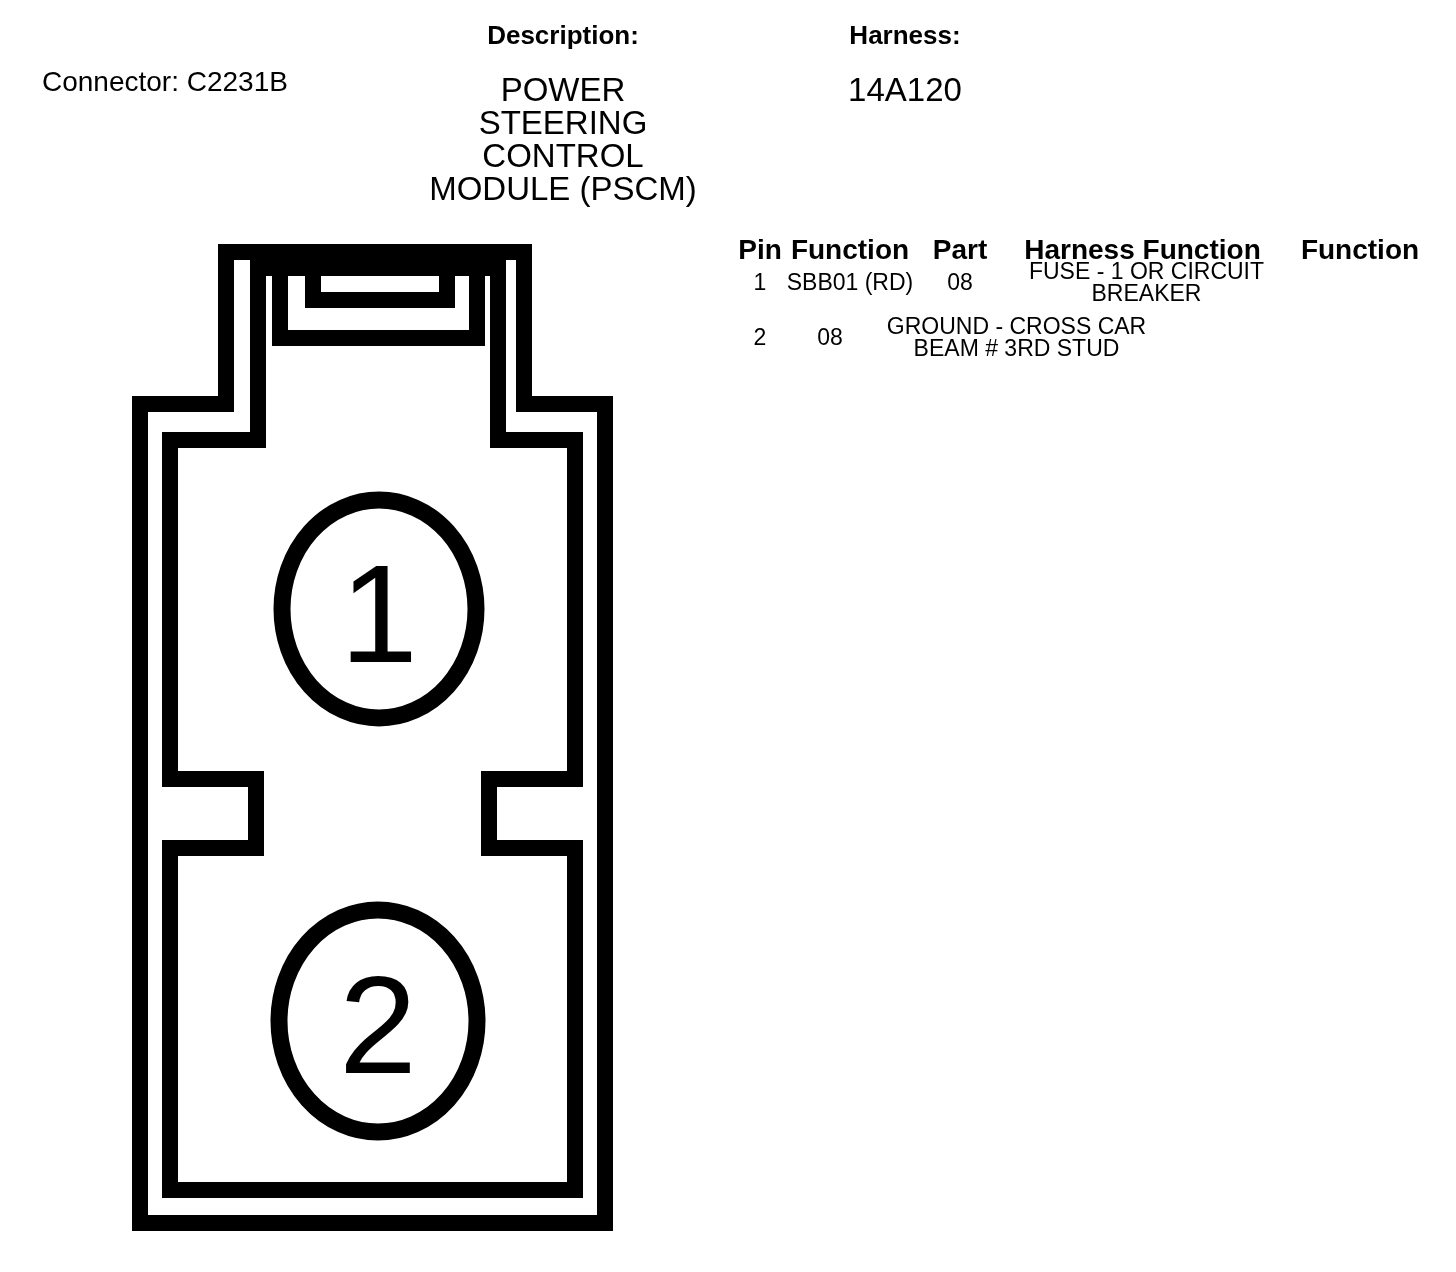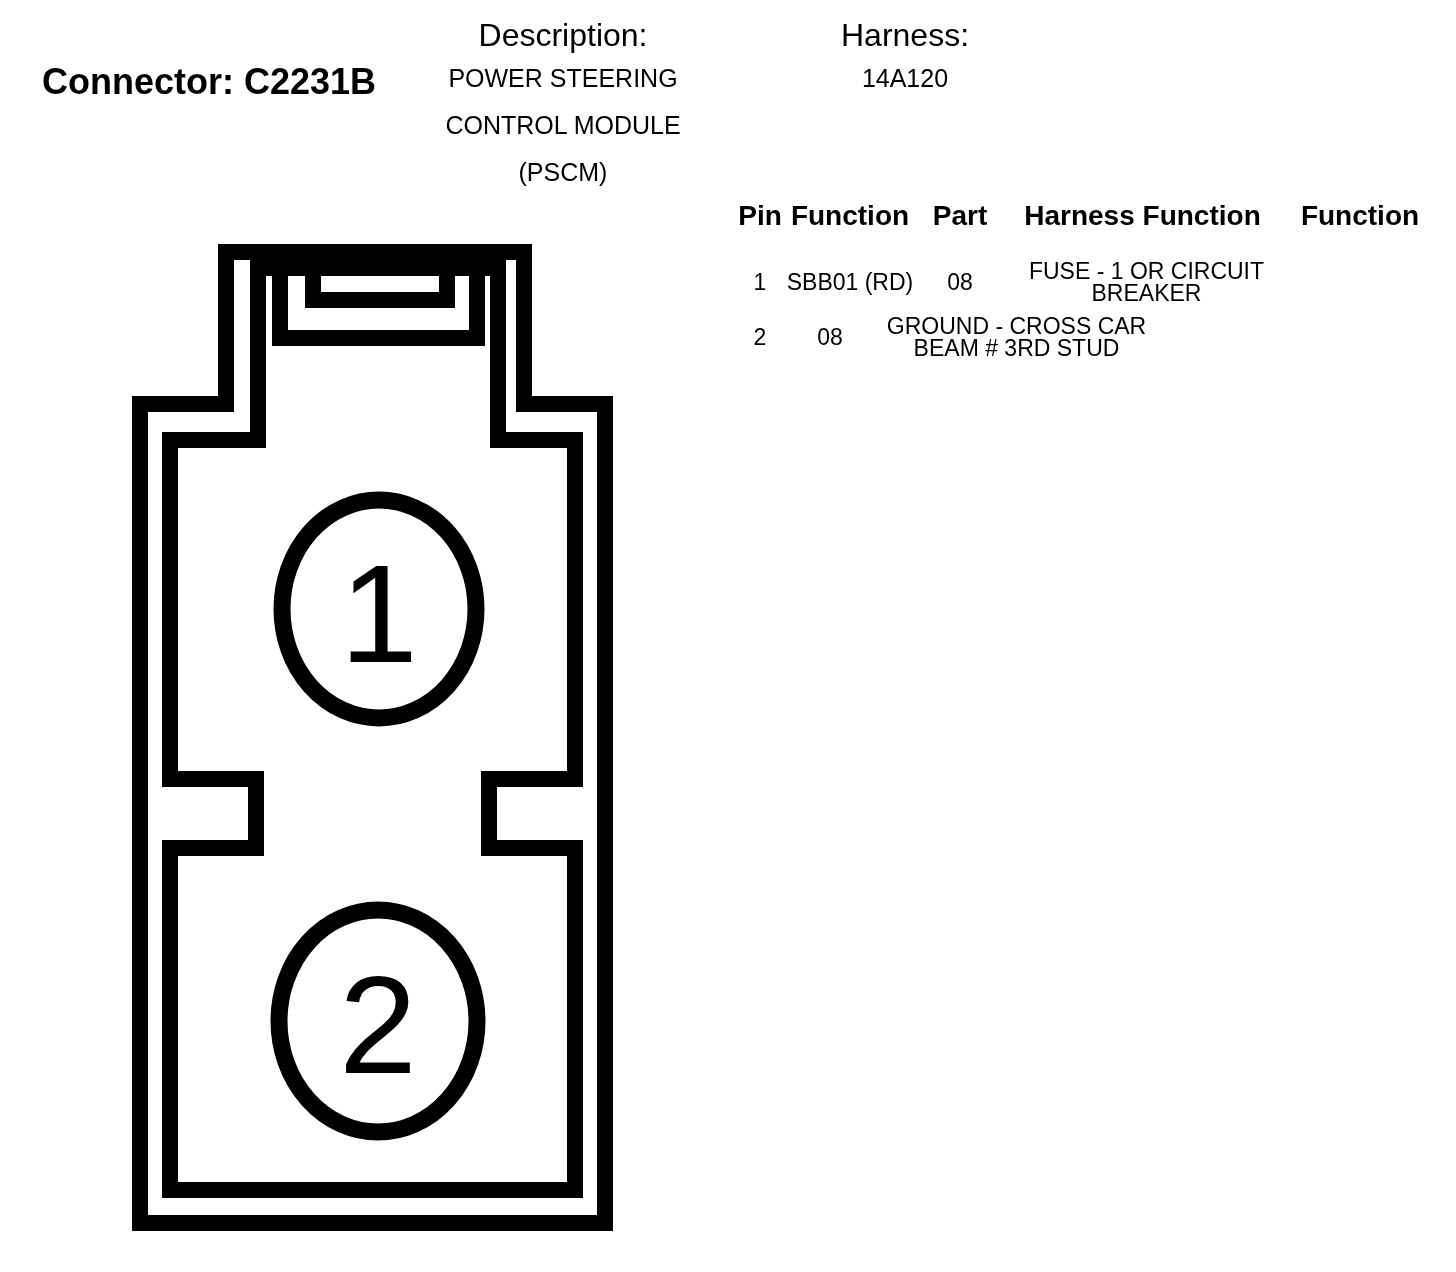--- a/index.html
+++ b/index.html
@@ -3,31 +3,31 @@
 <meta charset="utf-8">
 <style>
   html,body { margin:0; padding:0; background:#ffffff; }
   .page {
     position:relative; width:1456px; height:1272px; background:#ffffff;
     font-family:"Liberation Sans", sans-serif; color:#000000; overflow:hidden;
   }
   
   .conn-title {
     position:absolute; left:42px; top:63px;
-    font-size:36px; font-weight:bold; line-height:37px; white-space:nowrap;
+    font-size:28px; font-weight:normal; line-height:37px; white-space:nowrap;
   }
   .hdr-col { position:absolute; top:20px; text-align:center; }
-  .hdr-col .col-label { font-size:32px; font-weight:normal; line-height:31px; }
-  .hdr-col .col-value { font-size:25px; line-height:47px; margin-top:4px; }
+  .hdr-col .col-label { font-size:26px; font-weight:bold; line-height:31px; }
+  .hdr-col .col-value { font-size:33px; line-height:33px; margin-top:22px; }
   .hdr-desc    { left:423px;  width:280px; }
   .hdr-harness { left:795px;  width:220px; }
   .hdr-base    { left:1128px; width:240px; }
   
   .trow { position:absolute; left:735px; display:flex; }
-  .thead { top:200px; height:32px; }
+  .thead { top:234px; height:32px; }
   .thead .cell { font-size:28px; font-weight:bold; }
   .row-1 { top:255px; height:54px; }
   .row-2 { top:308px; height:58px; }
   .cell {
     display:flex; align-items:center; justify-content:center;
     text-align:center; font-size:23px; line-height:22px;
   }
   .c-pin  { width:50px; }
   .c-circ { width:130px; }
   .c-gauge{ width:90px; }

